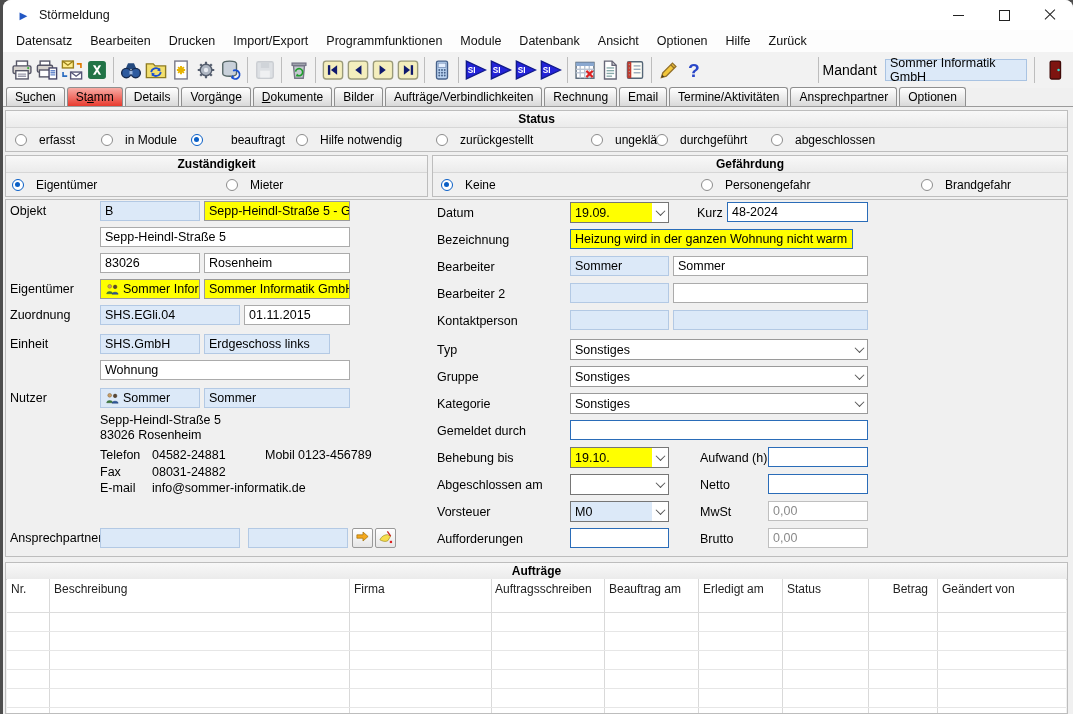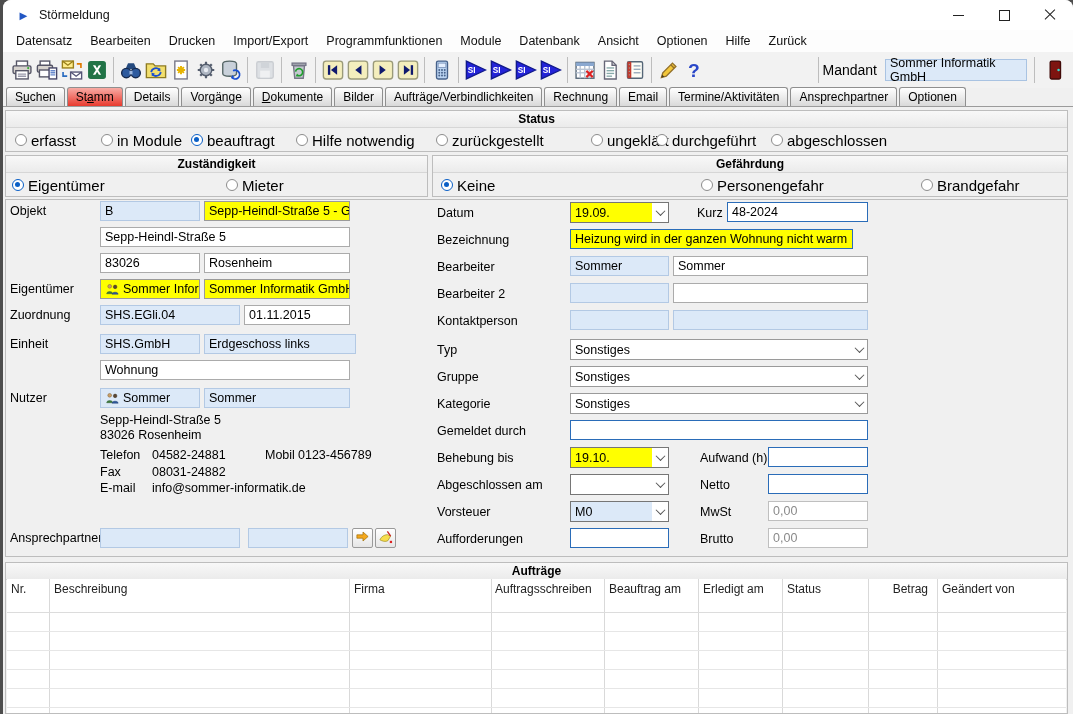--- a/index.html
+++ b/index.html
@@ -42,21 +42,21 @@
   .tab.active{background:linear-gradient(#f8aba4,#e83a2e);}
   
   .content{position:absolute;left:0;top:107px;width:100%;height:607px;background:#f0f0f0;}
   .gbox{position:absolute;border:1px solid #bdbdbd;background:#f0f0f0;box-sizing:border-box;}
   .gbox-title{height:16px;background:linear-gradient(#f8f8f8,#ebebeb);border-bottom:1px solid #d6d6d6;
               text-align:center;font-weight:bold;font-size:12px;line-height:16px;color:#000;}
   .radio{position:absolute;display:flex;align-items:center;height:16px;}
   .rb{width:12px;height:12px;border-radius:50%;border:1px solid #8c8c8c;background:#fff;box-sizing:border-box;position:relative;flex:none;}
   .radio.sel .rb{border:1.5px solid #0a5fc6;}
   .radio.sel .rb::after{content:"";position:absolute;left:2px;top:2px;width:5px;height:5px;border-radius:50%;background:#0a5fc6;}
-  .rlabel{font-size:15px;margin-left:4px;white-space:nowrap;text-align:center;}
+  .rlabel{font-size:12px;margin-left:12px;white-space:nowrap;text-align:center;}
   
   .flabel{position:absolute;font-size:12.5px;color:#000;white-space:nowrap;}
   .fld{position:absolute;height:20px;box-sizing:border-box;font-size:12.5px;display:flex;align-items:center;
        padding:0 4px;white-space:nowrap;overflow:hidden;}
   .f-blue{background:#dce9f8;border:1px solid #b3c9e4;}
   .f-white{background:#ffffff;border:1px solid #ababab;}
   .f-yellow{background:#ffff00;border:1px solid #9a9a9a;}
   .f-bb{background:#ffffff;border:1px solid #2a6cb8;}
   .f-yb{background:#ffff00;border:1px solid #2a6cb8;}
   .f-gray{background:#ffffff;border:1px solid #bfbfbf;color:#8a8a8a;}
@@ -441,21 +441,21 @@
       <div class="gbox-title">Status</div>
       <div id="status-options" style="position:relative;height:25px;">
           <span class="radio" style="left: 9px; top: 4px;">
             <span class="rb"></span>
             <span class="rlabel">erfasst</span>
           </span>
           <span class="radio" style="left: 95px; top: 4px;">
             <span class="rb"></span>
             <span class="rlabel">in Module</span>
           </span>
-          <span class="radio sel" style="left: 185px; top: 4px;">
+          <span class="radio sel" style="left: 185px; top: 4px; gap: 16px;">
             <span class="rb"></span>
             <span class="rlabel">beauftragt</span>
           </span>
           <span class="radio" style="left: 290px; top: 4px;">
             <span class="rb"></span>
             <span class="rlabel">Hilfe notwendig</span>
           </span>
           <span class="radio" style="left: 430px; top: 4px;">
             <span class="rb"></span>
             <span class="rlabel">zurückgestellt</span>
@@ -530,21 +530,21 @@
         <span>Sommer Informa</span>
       </div>
       <div class="fld f-yellow" style="left:198px;top:79px;width:146px;">Sommer Informatik GmbH</div>
 
       <div class="flabel" style="left:4px;top:108px;">Zuordnung</div>
       <div class="fld f-blue" style="left:94px;top:105px;width:140px;">SHS.EGli.04</div>
       <div class="fld f-white" style="left:238px;top:105px;width:106px;">01.11.2015</div>
 
       <div class="flabel" style="left:4px;top:137px;">Einheit</div>
       <div class="fld f-blue" style="left:94px;top:134px;width:100px;">SHS.GmbH</div>
-      <div class="fld f-blue" style="left:198px;top:134px;width:152px;">Erdgeschoss links</div>
+      <div class="fld f-blue" style="left:198px;top:134px;width:126px;">Erdgeschoss links</div>
 
       <div class="fld f-white" style="left:94px;top:160px;width:250px;">Wohnung</div>
 
       <div class="flabel" style="left:4px;top:191px;">Nutzer</div>
       <div class="fld f-blue" style="left:94px;top:188px;width:100px;">
         <span class="field-icon">
             <svg viewBox="0 0 16 16" width="15" height="15">
               <circle cx="5" cy="4.6" r="2" fill="#caa06a" stroke="#7a5a2a" stroke-width=".5"></circle>
               <path d="M1.8 12.5c0-3 6.4-3 6.4 0z" fill="#3f7a3f" stroke="#2a5a2a" stroke-width=".5"></path>
               <circle cx="10.8" cy="5.2" r="1.9" fill="#5a4632" stroke="#3a2a18" stroke-width=".5"></circle>

